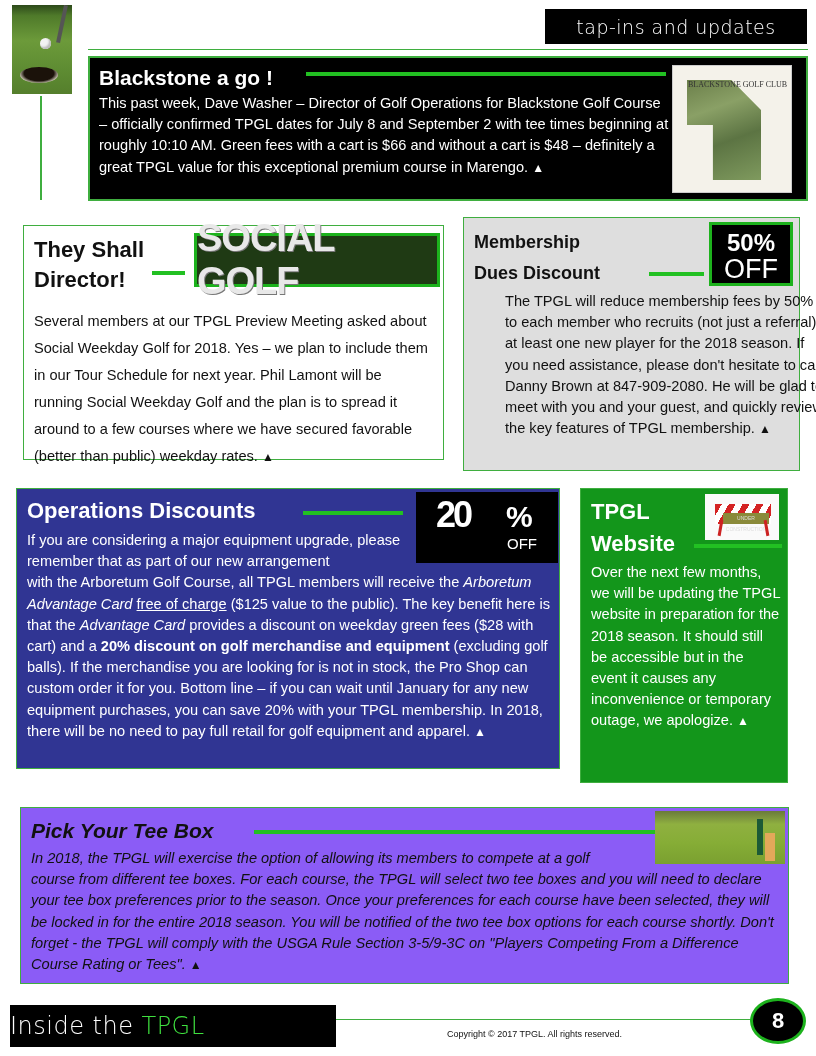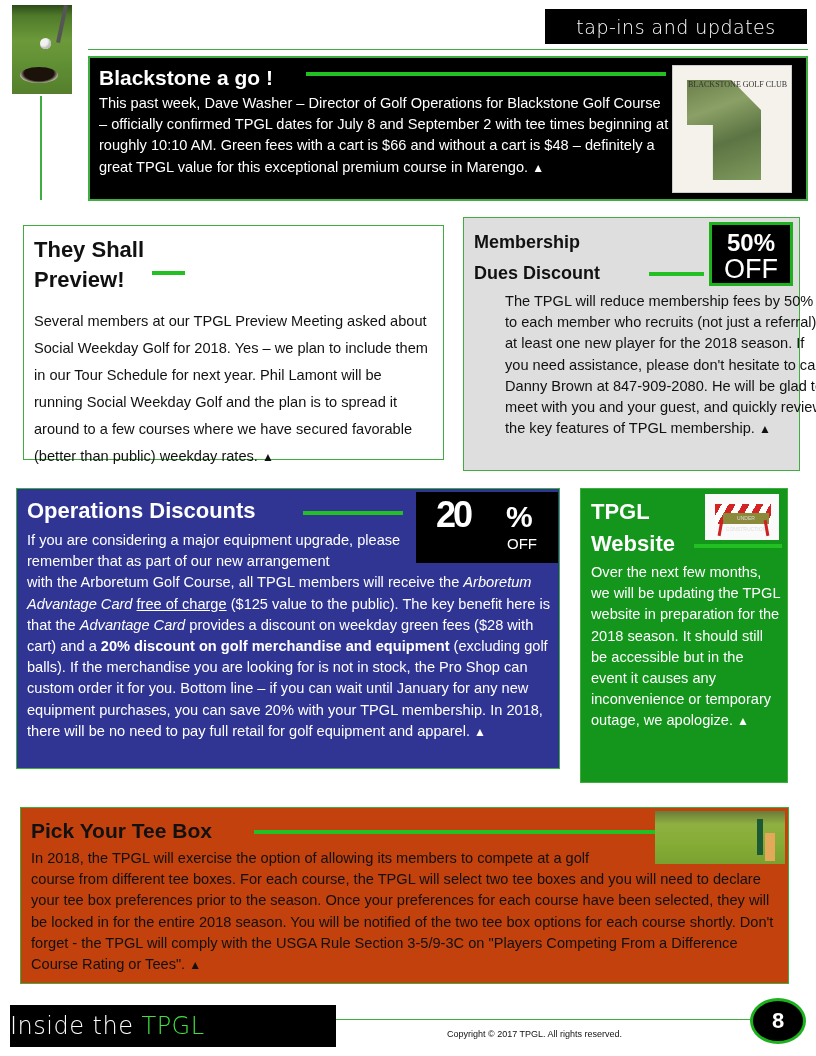--- a/index.html
+++ b/index.html
@@ -61,21 +61,21 @@
   .website .bar { position: absolute; left: 113px; top: 55px; width: 88px; height: 4px; background: #22c022; }
   .construct { position: absolute; left: 124px; top: 5px; width: 74px; height: 46px; background: #fafafa; overflow: hidden; }
   .construct .board { position: absolute; left: 10px; top: 10px; width: 56px; height: 20px; background: repeating-linear-gradient(120deg, #d42323 0 6px, #ffffff 6px 12px); }
   .construct .sign { position: absolute; left: 18px; top: 19px; width: 46px; height: 11px; background: #8a8a3a; color: #ddd; font-size: 5px; text-align: center; line-height: 11px; }
   .construct .leg1, .construct .leg2 { position: absolute; top: 26px; width: 3px; height: 16px; background: #c22; }
   .construct .leg1 { left: 14px; transform: rotate(10deg); }
   .construct .leg2 { left: 60px; transform: rotate(-10deg); }
   .website p { position: absolute; left: 10px; top: 73px; width: 192px; font-size: 14.6px; line-height: 21.2px; }
 
   
-  .teebox { left: 20px; top: 807px; width: 769px; height: 177px; background: #c2410c; border: 1px solid #3fae3f; }
+  .teebox { left: 20px; top: 807px; width: 769px; height: 177px; background: #8b5cf6; border: 1px solid #3fae3f; font-style: italic; }
   .teebox h2 { position: absolute; left: 10px; top: 11px; font-size: 21px; font-weight: bold; }
   .teebox .bar { position: absolute; left: 233px; top: 22px; width: 406px; height: 4px; background: #22c022; }
   .tee-photo { position: absolute; right: 3px; top: 3px; width: 130px; height: 53px; background: linear-gradient(180deg, #6a7a3b 0%, #8fb040 25%, #86ad36 60%, #7aa030 100%); overflow: hidden; }
   .tee-photo .post { position: absolute; right: 22px; top: 8px; width: 6px; height: 36px; background: #1c5a36; }
   .tee-photo .stand { position: absolute; right: 10px; top: 22px; width: 10px; height: 28px; background: #e3a85a; }
   .teebox p { position: absolute; left: 10px; top: 40px; width: 752px; font-size: 14.6px; line-height: 21.2px; }
   .teebox p .wrap-short { display: block; width: 620px; }
 
   
   .footer-tag { left: 10px; top: 1005px; width: 326px; height: 42px; background: #000; color: #fff; font-family: "DejaVu Sans", sans-serif; font-size: 24px; font-weight: 300; display: flex; align-items: center; justify-content: flex-start; letter-spacing: 0.5px; }
@@ -100,22 +100,23 @@
   <h2>Blackstone a go !</h2>
   <div class="bar"></div>
   <p><span>This past week, Dave Washer – Director of Golf Operations for Blackstone Golf Course – officially confirmed TPGL dates for July 8 and September 2 with tee times beginning at roughly 10:10 AM.  Green fees with a cart is $66 and without a cart is $48 – definitely a great TPGL value for this exceptional premium course in Marengo.</span>  <span class="tri">▲</span></p>
   <div class="map-photo">
     <div class="course"></div>
     <div class="logo">BLACKSTONE GOLF CLUB</div>
   </div>
 </div>
 
 <div class="abs social">
-  <h2><span>They Shall</span><br><span>Preview!</span></h2>
+  <h2><span>They Shall</span><br><span>Director!</span></h2>
   <div class="bar"></div>
+  <div class="social-img">SOCIAL GOLF</div>
   <p><span>Several members at our TPGL Preview Meeting asked about Social Weekday Golf for 2018.  Yes – we plan to include them in our Tour Schedule for next year.  Phil Lamont will be running Social Weekday Golf and the plan is to spread it around to a few courses where we have secured favorable (better than public) weekday rates.</span> <span class="tri">▲</span></p>
 </div>
 
 <div class="abs member">
   <h2><span>Membership</span><br><span>Dues Discount</span></h2>
   <div class="bar"></div>
   <div class="off50">
     <span class="pct">50%</span>
     <span class="off">OFF</span>
   </div>

